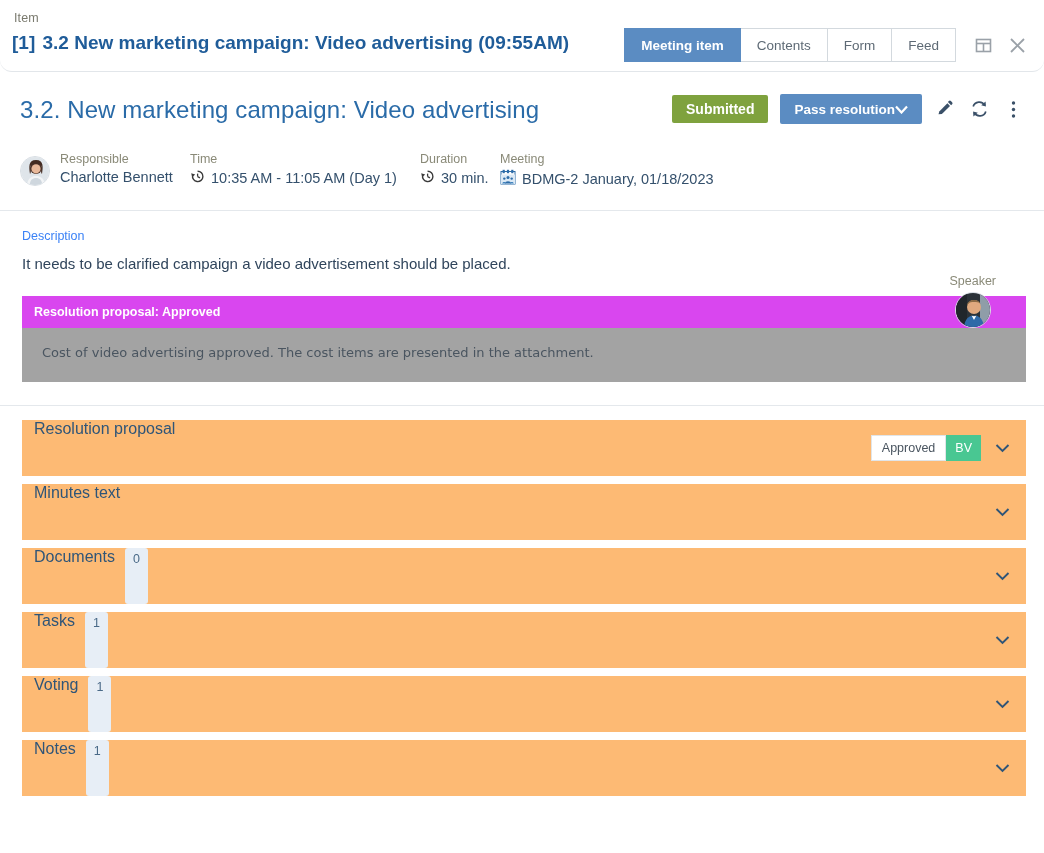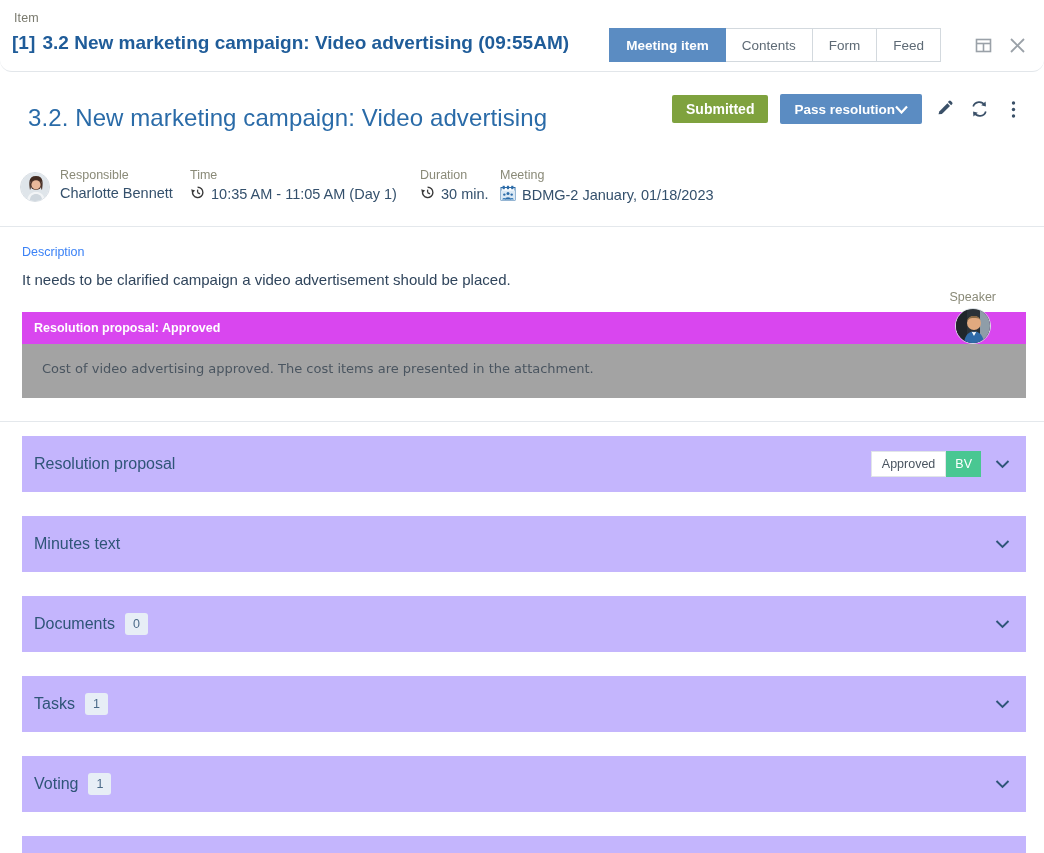--- a/index.html
+++ b/index.html
@@ -32,21 +32,21 @@
     font-weight: bold;
     color: #1f5c99;
     margin-top: 7px;
     white-space: nowrap;
   }
   .doc-title .idx { margin-right: 2px; }
 
   .tabs-wrap {
     position: absolute;
     right: 16px; top: 28px;
-    display: flex; align-items: center; gap: 15px;
+    display: flex; align-items: center; gap: 0;
   }
   .tabs { display: flex; }
   .tab {
     border: 1px solid #d3d9de;
     border-left-width: 0;
     background: #fff;
     color: #5e6a75;
     font-size: 13.5px;
     padding: 0 16px;
     height: 34px;
@@ -70,21 +70,21 @@
   .ic-btn svg { display: block; }
 
   
   .header-block { padding: 20px 20px 0 20px; position: relative; }
   .h1-row { display: flex; align-items: flex-start; justify-content: space-between; }
   .h1 {
     font-size: 24px;
     color: #2a6ba8;
     font-weight: normal;
     letter-spacing: .1px;
-    margin: 8px;
+    margin: 0;
     padding-top: 4px;
   }
   .h1-actions { display: flex; align-items: center; gap: 12px; padding-top: 2px; }
   .btn-status {
     background: #7fa23e;
     color: #fff;
     font-size: 14px;
     font-weight: bold;
     border: none;
     border-radius: 2px;
@@ -171,26 +171,25 @@
     padding: 17px 12px 22px 20px;
     font-size: 13px;
     color: #4a5560;
     font-family: "DejaVu Sans", sans-serif;
   }
   .sep { height: 1px; background: #e4e8ec; margin: 23px 0 0 0; }
 
   
   .accordion { padding: 14px 18px 0 22px; }
   .acc {
-    background: #c4b5fd;
+    background: #fdba74;
     height: 56px;
     display: flex;
-    align-items: center;
     padding: 0 16px 0 12px;
-    margin-bottom: 24px;
+    margin-bottom: 8px;
     cursor: pointer;
   }
   .acc-title {
     font-size: 16px;
     color: #2f5578;
     font-weight: normal;
   }
   .acc-count {
     background: #e7eef6;
     color: #4a6a88;

